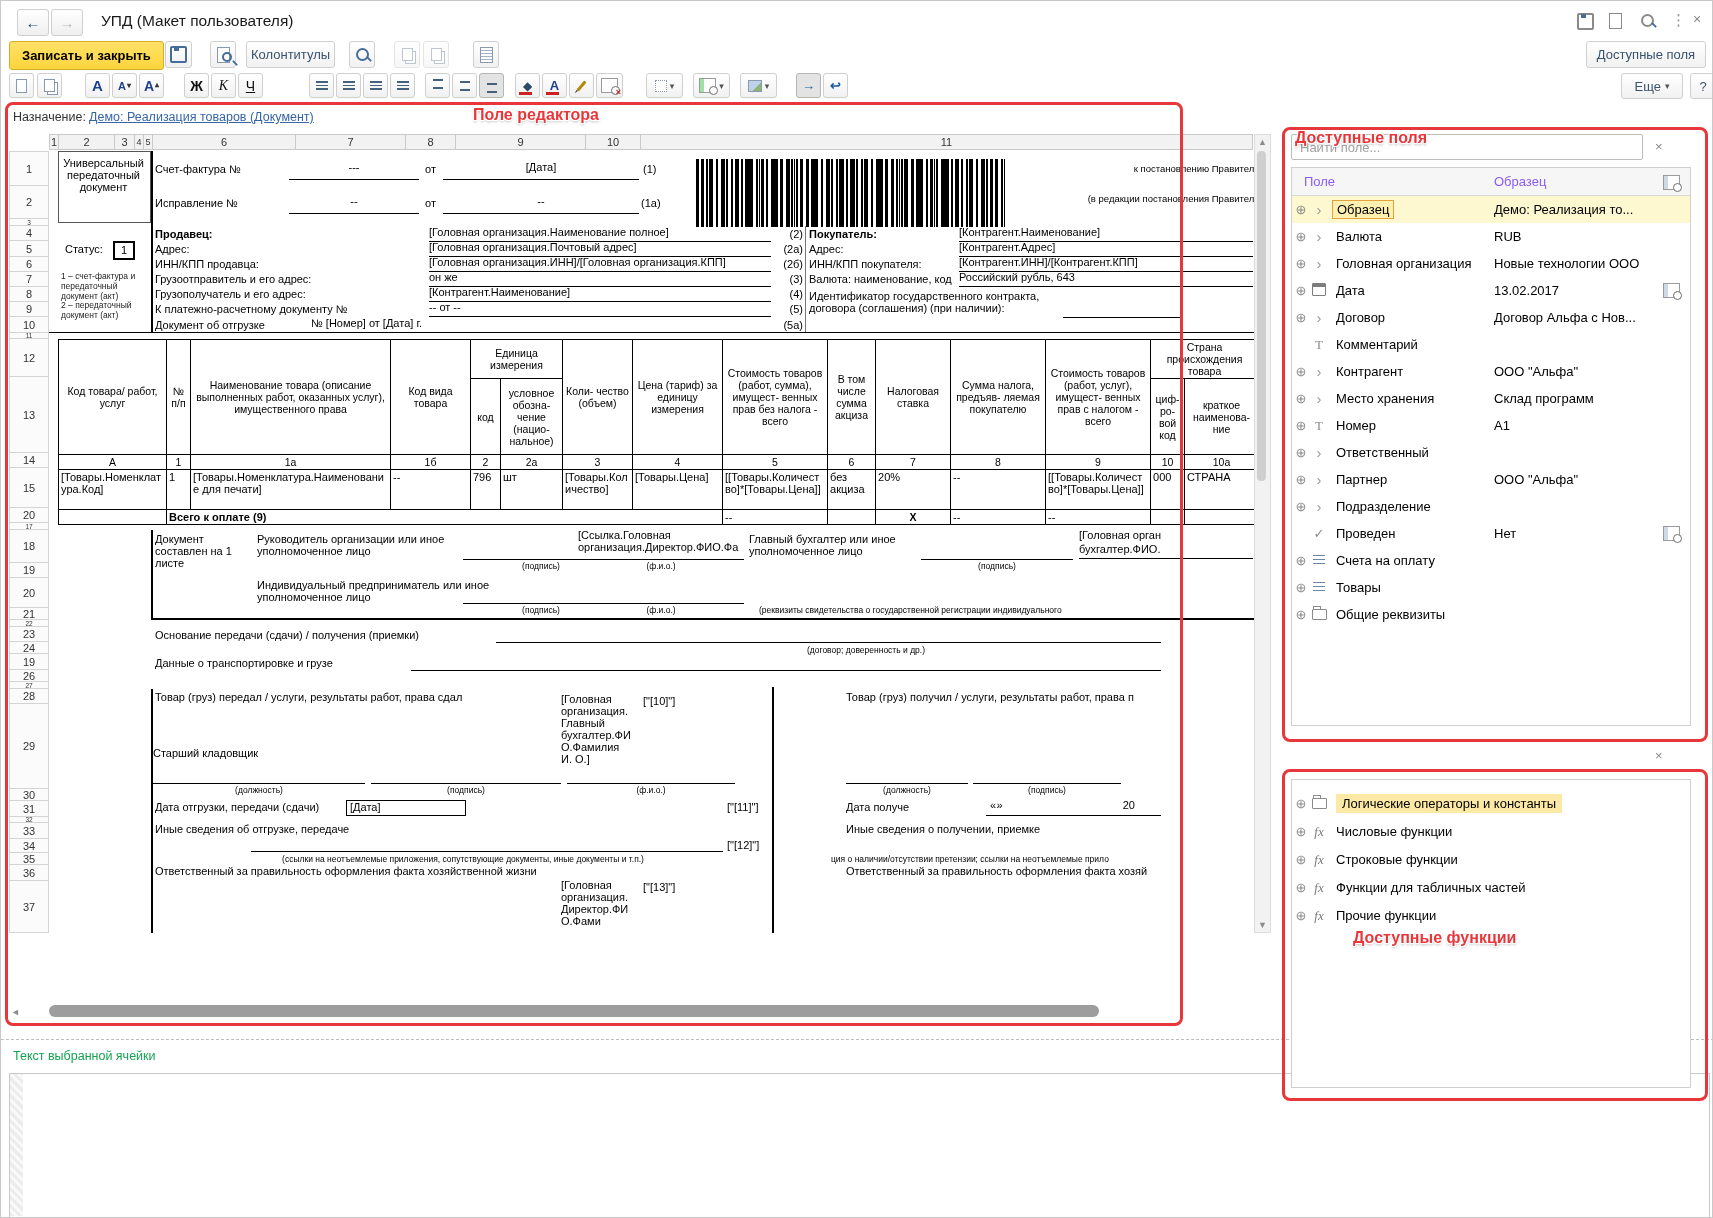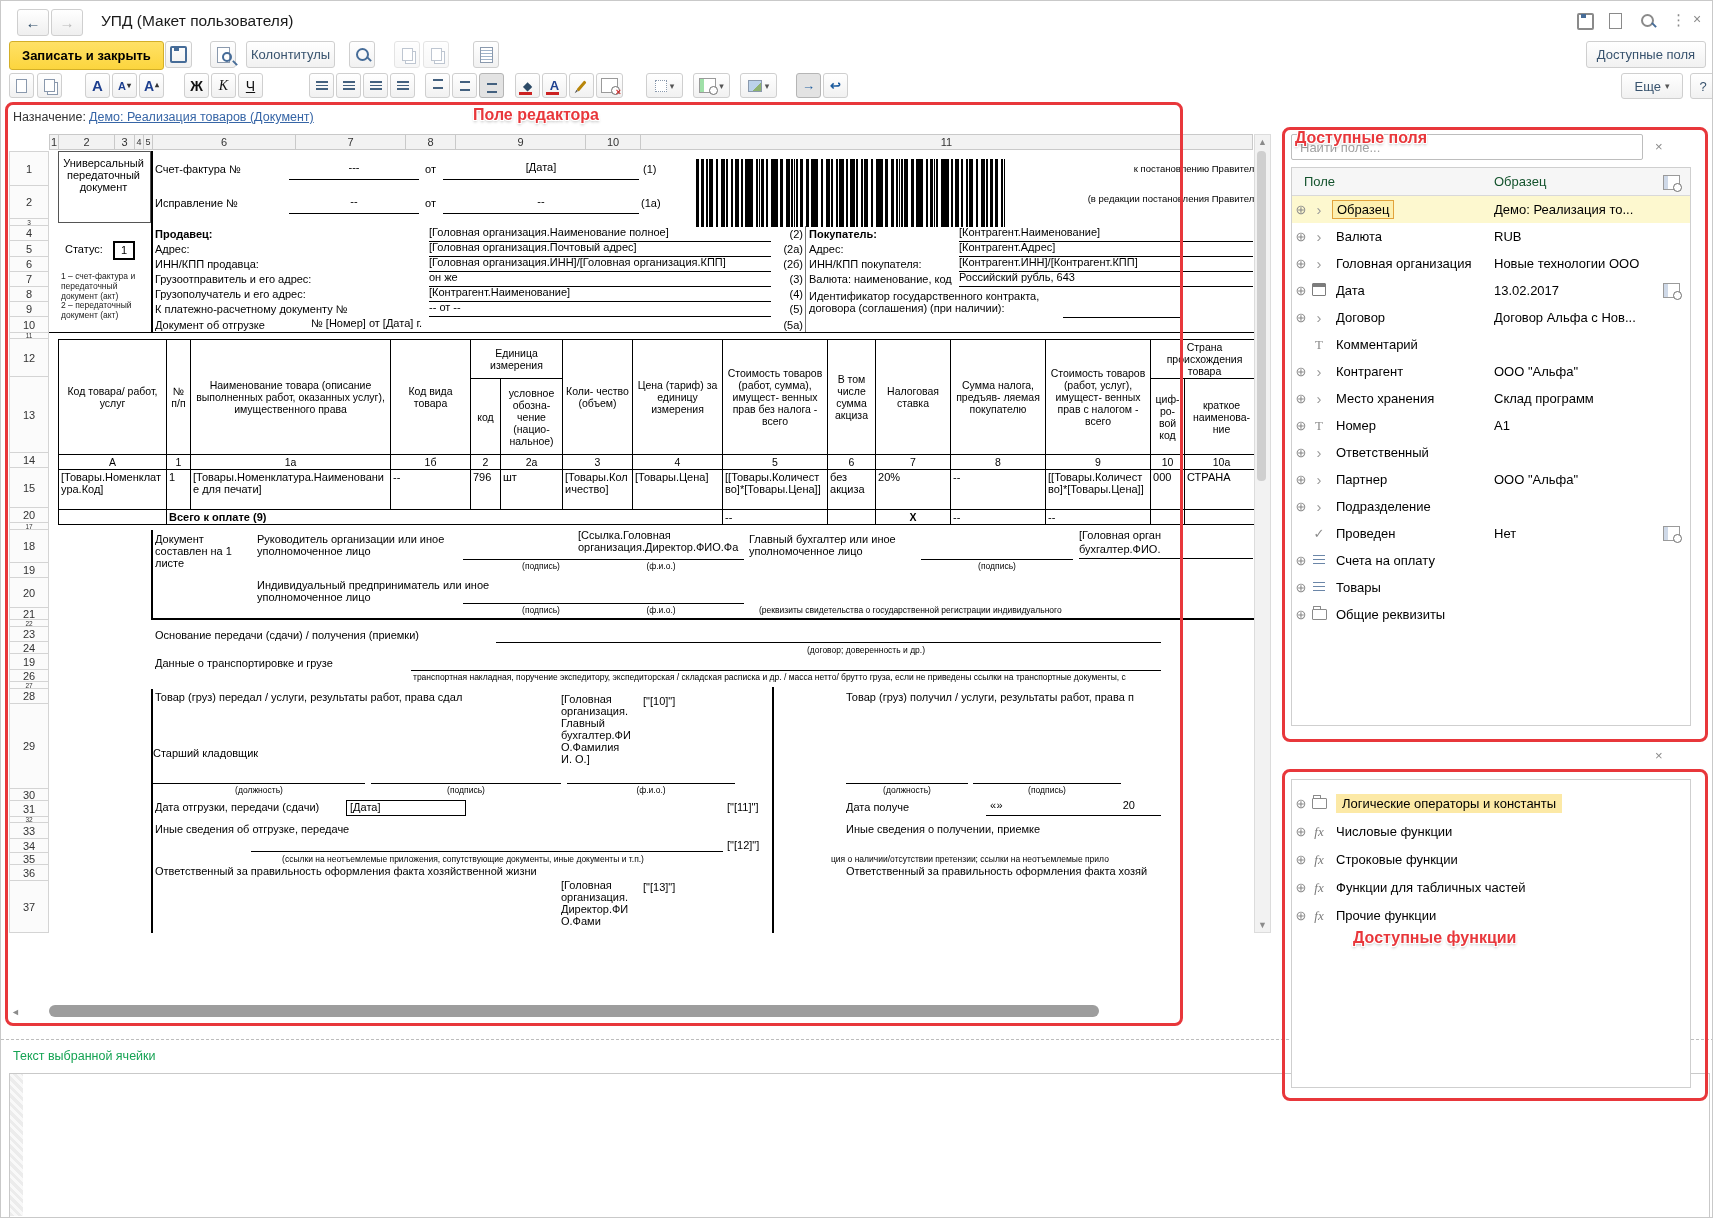--- a/index.html
+++ b/index.html
@@ -32,21 +32,21 @@
   table.goods td.d{font-size:11px;vertical-align:top;text-align:left}
   
   .sbv{position:absolute;background:#f2f2f2;border:1px solid #dcdcdc}
   .thumbv{position:absolute;background:#cfcfcf;border-radius:4px}
   .thumbh{position:absolute;background:#9d9d9d;border-radius:8px}
   .arr{position:absolute;font-size:9px;color:#8b8b8b}
   
   .pinput{position:absolute;border:1px solid #bdbdbd;border-radius:2px;background:#fff;font-size:13px;color:#000;padding:0 8px;box-sizing:border-box;font-family:"Liberation Sans",sans-serif}
   .pinput::placeholder{color:#a2a2a2}
   .plist{position:absolute;border:1px solid #cfcfcf;background:#fff}
-  .phead{position:absolute;left:0;top:0;width:100%;height:28px;background:#f6f6f6;border-bottom:1px solid #d9d9d9;box-sizing:border-box;display:flex;align-items:center;font-size:13px;color:#14532d}
+  .phead{position:absolute;left:0;top:0;width:100%;height:28px;background:#f6f6f6;border-bottom:1px solid #d9d9d9;box-sizing:border-box;display:flex;align-items:center;font-size:13px;color:#8b5cf6}
   .frow{position:absolute;left:0;width:100%;height:27px;display:flex;align-items:center;font-size:13px;cursor:pointer;box-sizing:border-box}
   .rowsel{background:#fdf8cf}
   .pic{display:inline-block;width:18px;text-align:center;color:#8a8a8a;font-size:13px;flex:0 0 18px}
   .chev{color:#9a9a9a;font-size:15px}
   .fname{margin-left:8px;white-space:nowrap}
   .fname.sel{border:1px solid #e2a33c;background:#fdf0b0;padding:1px 4px;margin-left:4px}
   .fsample{position:absolute;left:202px;white-space:nowrap;overflow:hidden;max-width:160px}
   .hl{background:#fce9a6;padding:2px 6px}
   .fxi{font-style:italic;font-family:"Liberation Serif",serif;color:#7a7a7a;font-size:13px}
   
@@ -535,21 +535,20 @@
   <div class="ab bb" style="left:577px;top:578px;width:166px;height:24px"></div>
   <div class="ab f8 c" style="left:577px;top:604px;width:166px">(ф.и.о.)</div>
   <div class="ab f8 nw" style="left:758px;top:604px;width:500px">(реквизиты свидетельства о государственной  регистрации индивидуального</div>
   <div class="hline" style="left:150px;top:617px;width:1107px"></div>
 
   <div class="ab f11" style="left:154px;top:628px;width:370px">Основание передачи (сдачи) / получения (приемки)</div>
   <div class="ab bb" style="left:495px;top:627px;width:665px;height:14px"></div>
   <div class="ab f8 c" style="left:700px;top:644px;width:330px">(договор; доверенность и др.)</div>
   <div class="ab f11" style="left:154px;top:656px;width:260px">Данные о транспортировке и грузе</div>
   <div class="ab bb" style="left:410px;top:655px;width:750px;height:14px"></div>
-  <div class="ab f8 nw" style="left:412px;top:671px;width:846px">транспортная накладная, поручение экспедитору, экспедиторская / складская расписка и др. / масса нетто/ брутто груза, если не приведены ссылки на транспортные документы, с</div>
 
   <div class="vline" style="left:150px;top:688px;height:244px"></div>
   <div class="vline" style="left:771px;top:686px;height:246px"></div>
   <div class="ab f11" style="left:154px;top:690px;width:600px">Товар (груз) передал / услуги, результаты работ, права сдал</div>
   <div class="ab f11 nw" style="left:845px;top:690px;width:407px">Товар (груз) получил / услуги, результаты работ, права п</div>
 
   <div class="ab f11" style="left:152px;top:746px;width:106px">Старший кладовщик</div>
   <div class="ab f11 wrap" style="left:560px;top:692px;width:70px">[Головная организация.Главный бухгалтер.ФИО.Фамилия И. О.]</div>
   <div class="ab f11" style="left:642px;top:694px">["[10]"]</div>
 

